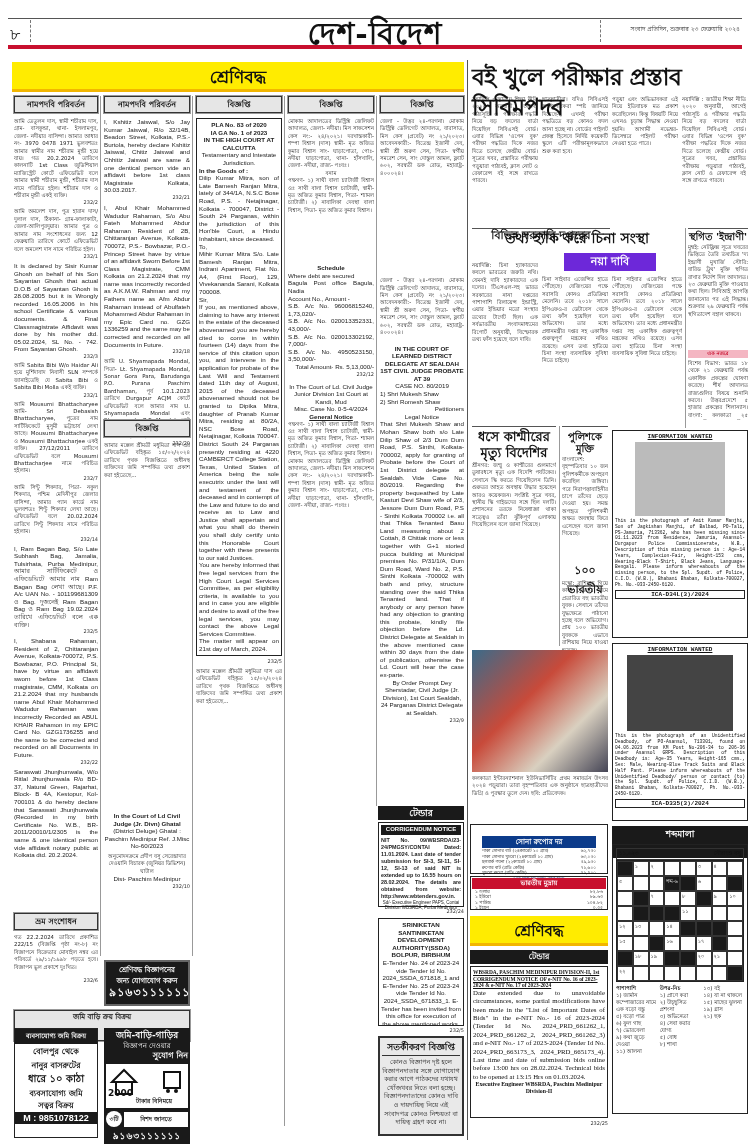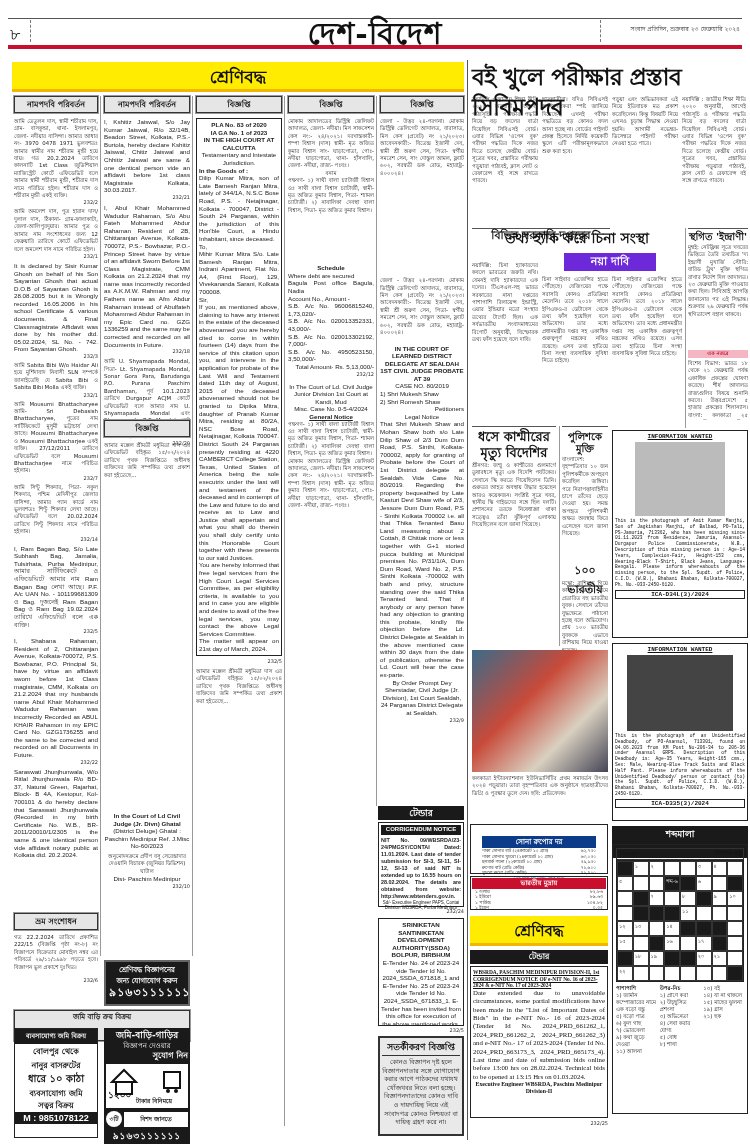--- a/index.html
+++ b/index.html
@@ -189,21 +189,21 @@
   <div style="font-size:7px;line-height:10px;font-weight:normal">বিজ্ঞাপন দেওয়ার</div>
   <div style="font-size:8px;line-height:10px;text-align:right">সুযোগ নিন</div>
   <div style="background:#fff;color:#111;height:44px;margin:3px 0;position:relative">
     <svg width="82" height="44" viewBox="0 0 82 44">
         <polygon points="6,18 18,6 30,18" fill="none" stroke="#111" stroke-width="2"></polygon>
         <rect x="10" y="18" width="16" height="12" fill="none" stroke="#111" stroke-width="2"></rect>
         <rect x="58" y="8" width="16" height="16" fill="none" stroke="#111" stroke-width="2"></rect>
         <circle cx="62" cy="27" r="2" fill="#111"></circle>
         <circle cx="70" cy="27" r="2" fill="#111"></circle>
       </svg>
-    <span style="position:absolute;left:2px;top:24px;font-size:9px">১২০০</span>
+    <span style="position:absolute;left:2px;top:24px;font-size:9px">2000</span>
     <span style="position:absolute;left:30px;top:32px;font-size:6px">টাকার বিনিময়ে</span>
   </div>
   <div style="display:flex;gap:2px;align-items:center">
     <span style="background:#fff;color:#111;border-radius:50%;width:16px;height:16px;font-size:6px;line-height:16px">৩টি</span>
     <span style="background:#fff;color:#111;flex:1;font-size:6px;padding:2px">বিশদ জানতে</span>
   </div>
   <div style="font-size:9px;letter-spacing:1px;margin-top:2px">৯১৬৩১১১১১১</div>
 </div>
 
 <div class="abs bighead">বই খুলে পরীক্ষার প্রস্তাব সিবিমপদব</div>

